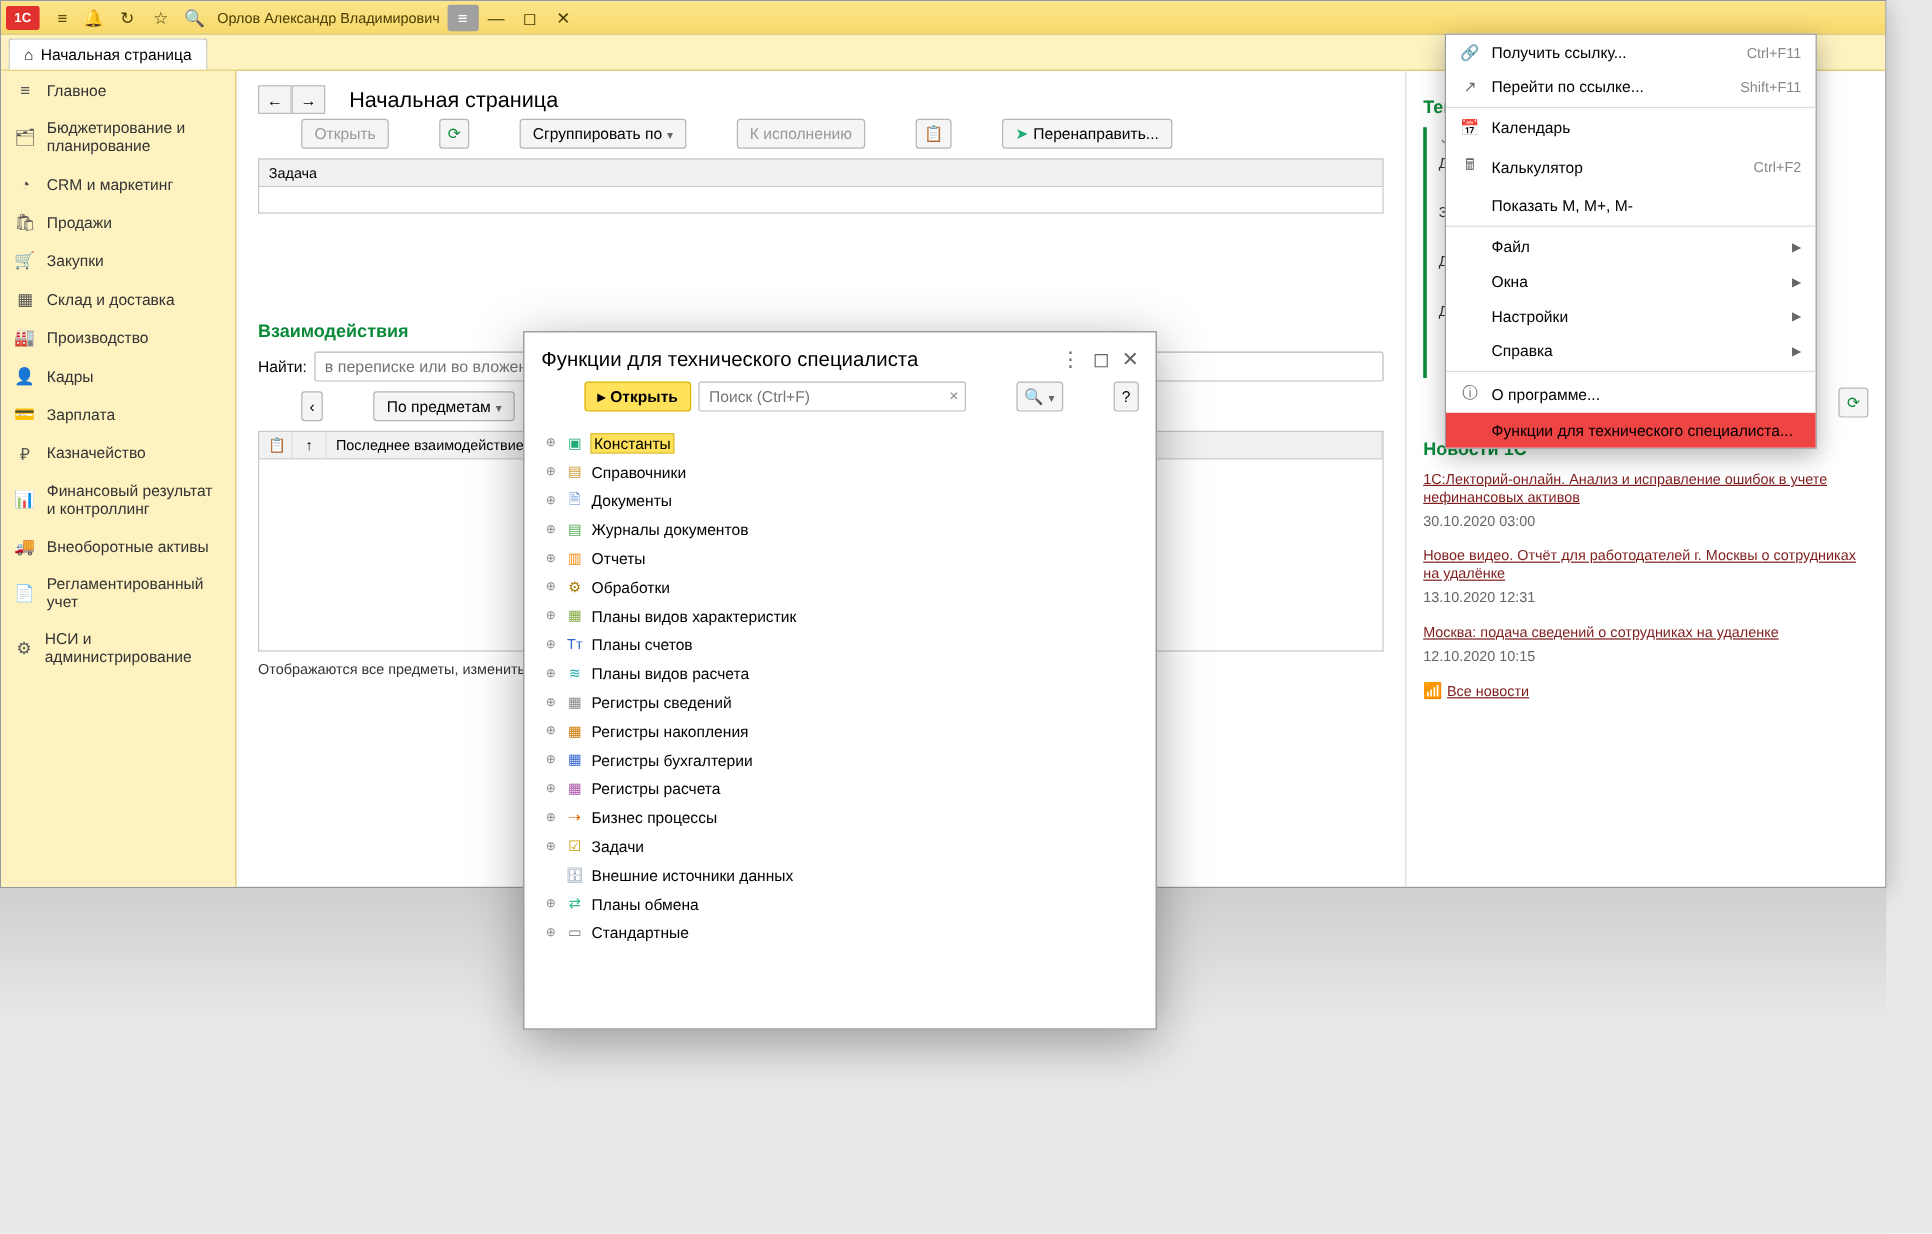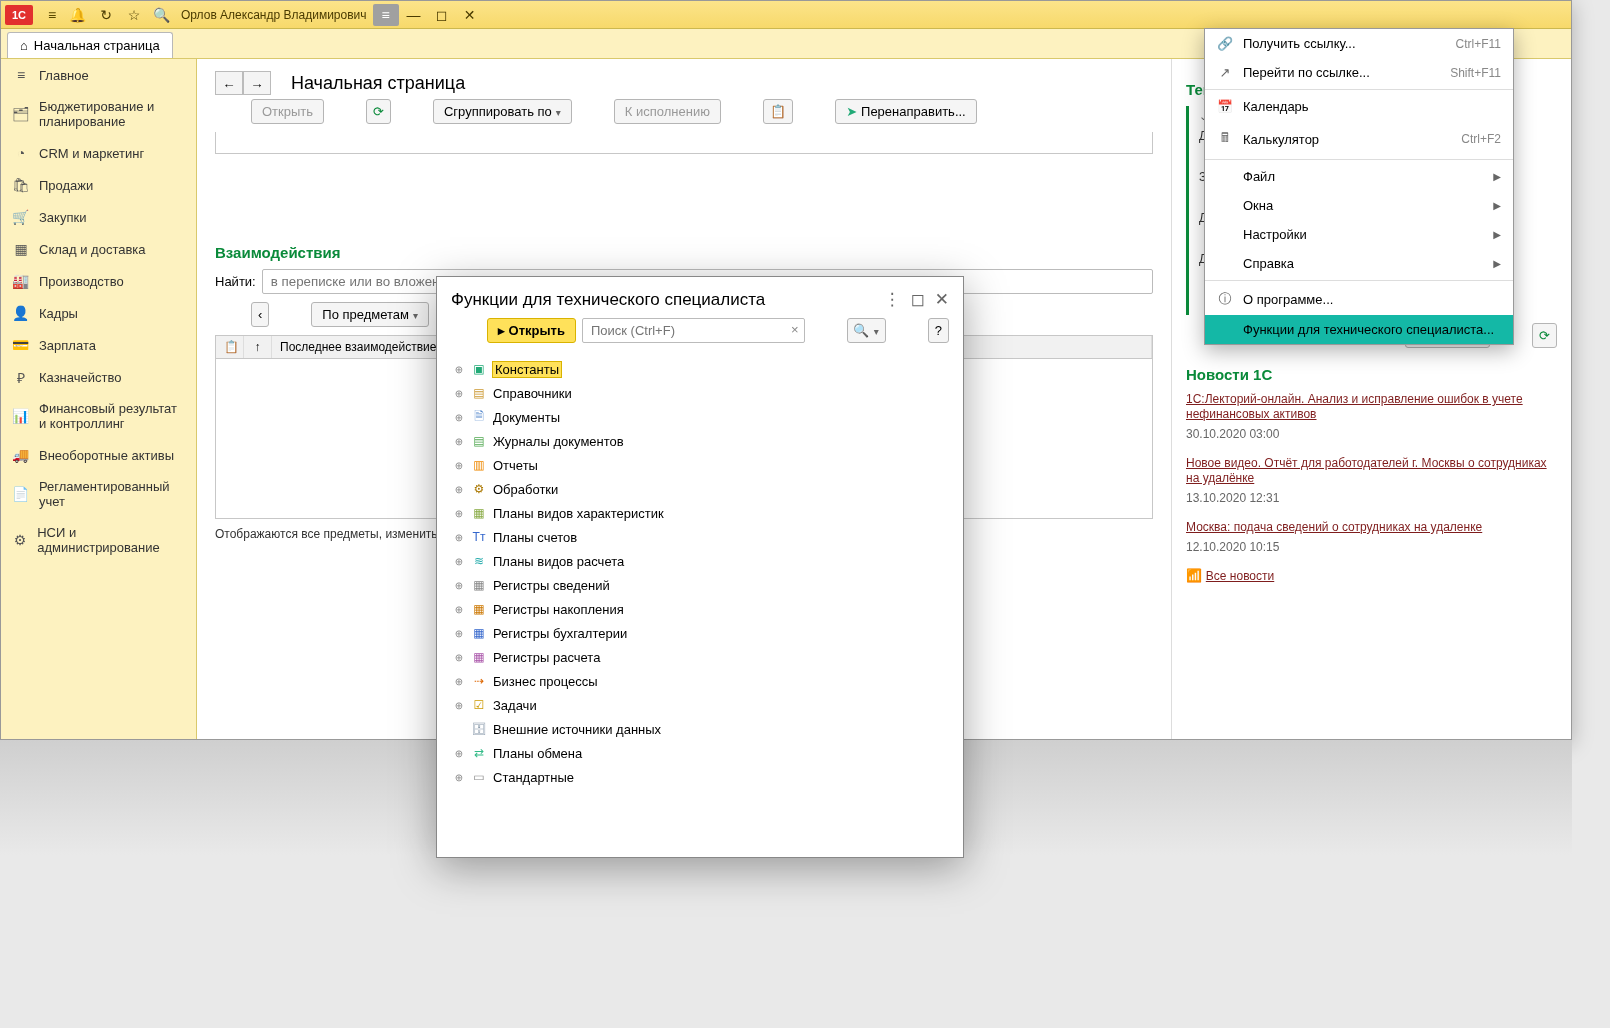--- a/index.html
+++ b/index.html
@@ -53,21 +53,21 @@
   .configure-row { display: flex; justify-content: flex-end; gap: 6px; margin-top: 4px; }
 
   .footer-note { font-size: 12px; color: #333; margin-top: 8px; }
 
   .interactions-head { display: flex; border: 1px solid #c7c7c7; background: #f1f1f1; font-size: 12px; }
   .interactions-head > div { padding: 4px 8px; border-right: 1px solid #ddd; }
 
   
   .dropdown { position: absolute; top: 28px; right: 96px; width: 310px; background: #fff; border: 1px solid #999; box-shadow: 0 6px 20px rgba(0,0,0,.3); z-index: 50; }
   .dropdown .dd-item { display: flex; align-items: center; padding: 7px 12px; cursor: pointer; font-size: 13px; gap: 10px; }
-  .dropdown .dd-item.sel { background: #14b8a6; }
+  .dropdown .dd-item.sel { background: #ef4444; }
   .dropdown .dd-sep { height: 1px; background: #ddd; margin: 2px 0; }
   .dropdown .dd-item .shortcut { margin-left: auto; color: #888; font-size: 12px; }
   .dropdown .dd-item .arrow { margin-left: auto; font-size: 10px; color: #666; }
   .dropdown .dd-item .dd-ic { width: 16px; text-align: center; color: #666; }
 
   
   .dialog { position: absolute; left: 436px; top: 276px; width: 528px; height: 582px; background: #fff; border: 1px solid #888; box-shadow: 0 10px 40px rgba(0,0,0,.35); z-index: 100; display: flex; flex-direction: column; }
   .dialog .dlg-title { padding: 12px 14px 8px; font-size: 17px; display: flex; align-items: flex-end; }
   .dialog .dlg-title .dlg-sys { margin-left: auto; display: flex; gap: 10px; color: #666; }
   .dialog .dlg-title .dlg-sys span { cursor: pointer; }
@@ -194,20 +194,21 @@
               <span>Сгруппировать по</span>
               <span class="caret"></span>
             </button>
           <button class="btn disabled">К исполнению</button>
           <button class="btn icon-only">📋</button>
           <button class="btn">
               <span style="color:#2a7;">➤</span> 
               <span>Перенаправить...</span>
             </button>
         </div>
+        <div class="grid-head">Задача</div>
         <div class="grid-body"></div>
 
         <div style="height:80px;"></div>
 
         <div class="section-title">Взаимодействия</div>
         <div class="toolbar">
           <span style="align-self:center;">Найти:</span>
           <input type="text" style="flex: 1 1 0%; border: 1px solid rgb(187, 187, 187); padding: 4px 8px; border-radius: 2px;" placeholder="в переписке или во вложениях (Ctrl+Shift+F)">
         </div>
         <div class="toolbar">
@@ -291,20 +292,24 @@
     <div class="dd-sep"></div>
     <div class="dd-item">
       <span class="dd-ic">📅</span>
       <span>Календарь</span>
     </div>
     <div class="dd-item">
       <span class="dd-ic">🖩</span>
       <span>Калькулятор</span>
       <span class="shortcut">Ctrl+F2</span>
     </div>
+    <div class="dd-item">
+      <span class="dd-ic"></span>
+      <span>Показать M, M+, M-</span>
+    </div>
     <div class="dd-sep"></div>
     <div class="dd-item">
       <span class="dd-ic"></span>
       <span>Файл</span>
       <span class="arrow">▶</span>
     </div>
     <div class="dd-item">
       <span class="dd-ic"></span>
       <span>Окна</span>
       <span class="arrow">▶</span>

